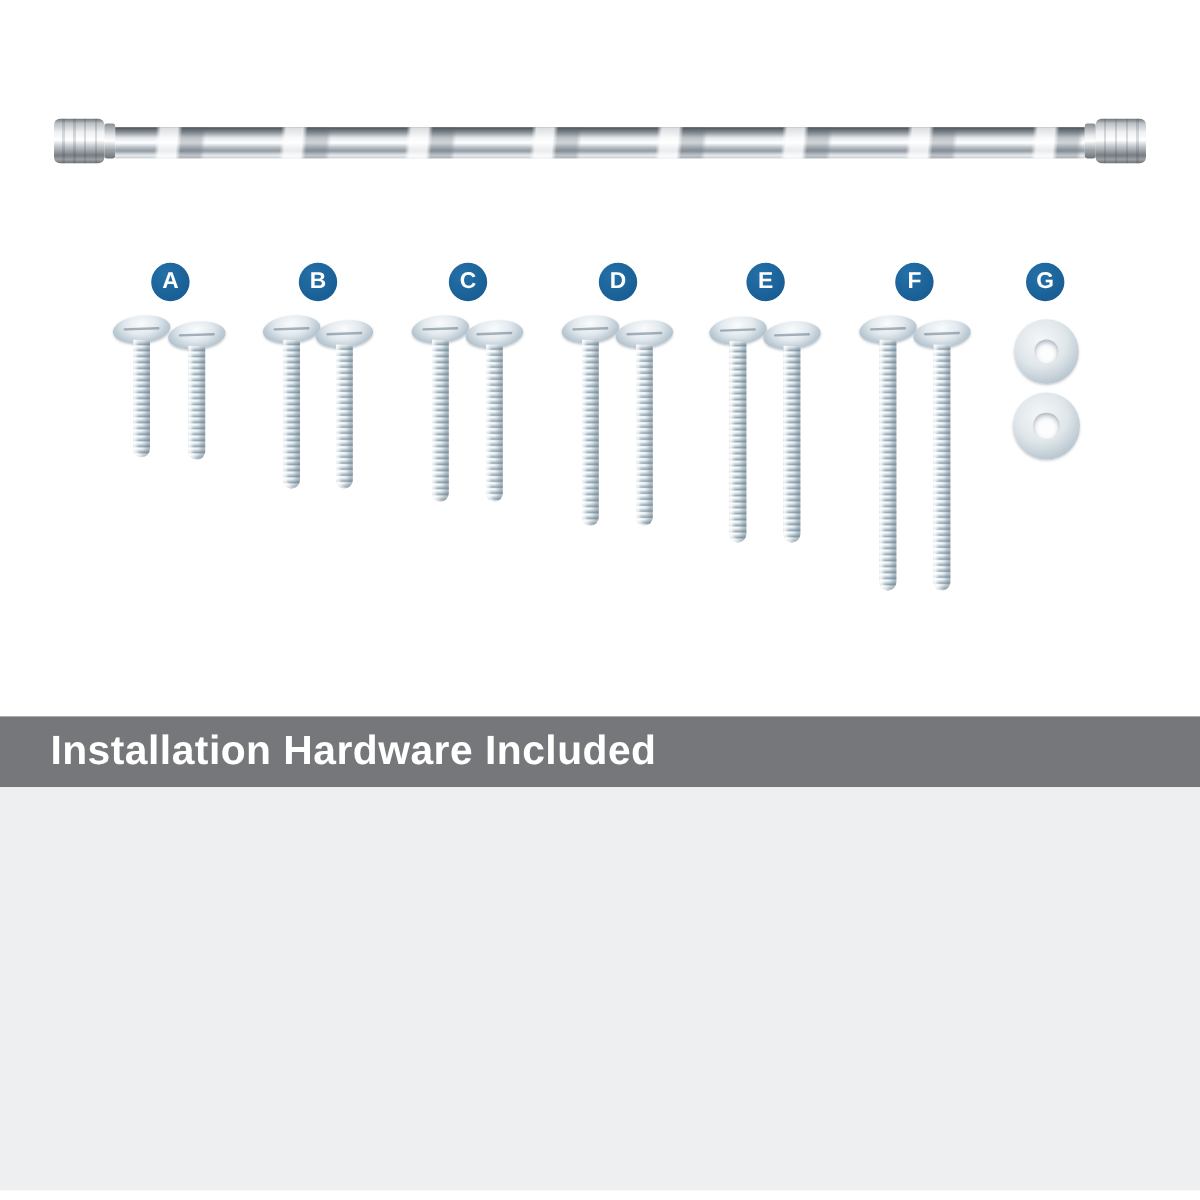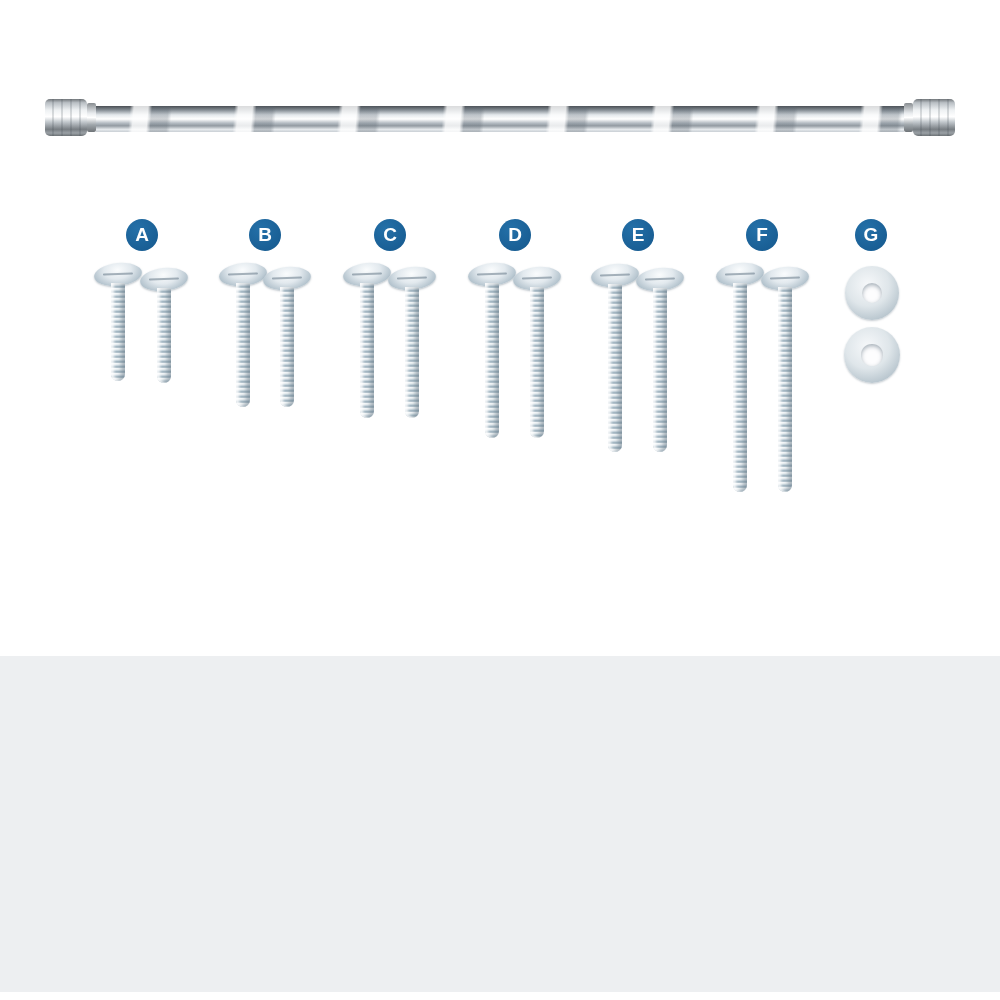--- a/index.html
+++ b/index.html
@@ -150,18 +150,21 @@
       </div>
       <div class="hw-label" style="left: 855px; top: 219px;">G</div>
       <div class="washer" style="left: 845px; top: 266px; width: 54px; height: 54px;">
         <div class="washer-hole"></div>
       </div>
       <div class="washer" style="left: 844px; top: 327px; width: 56px; height: 56px;">
         <div class="washer-hole"></div>
       </div>
     </div>
 
+  <div class="band">
+    <div class="band-title">Installation Hardware Included</div>
+  </div>
 
   <div class="panel">
     <div id="hardware-grid"></div>
   </div>
 
 </div>
 
 </body></html>

